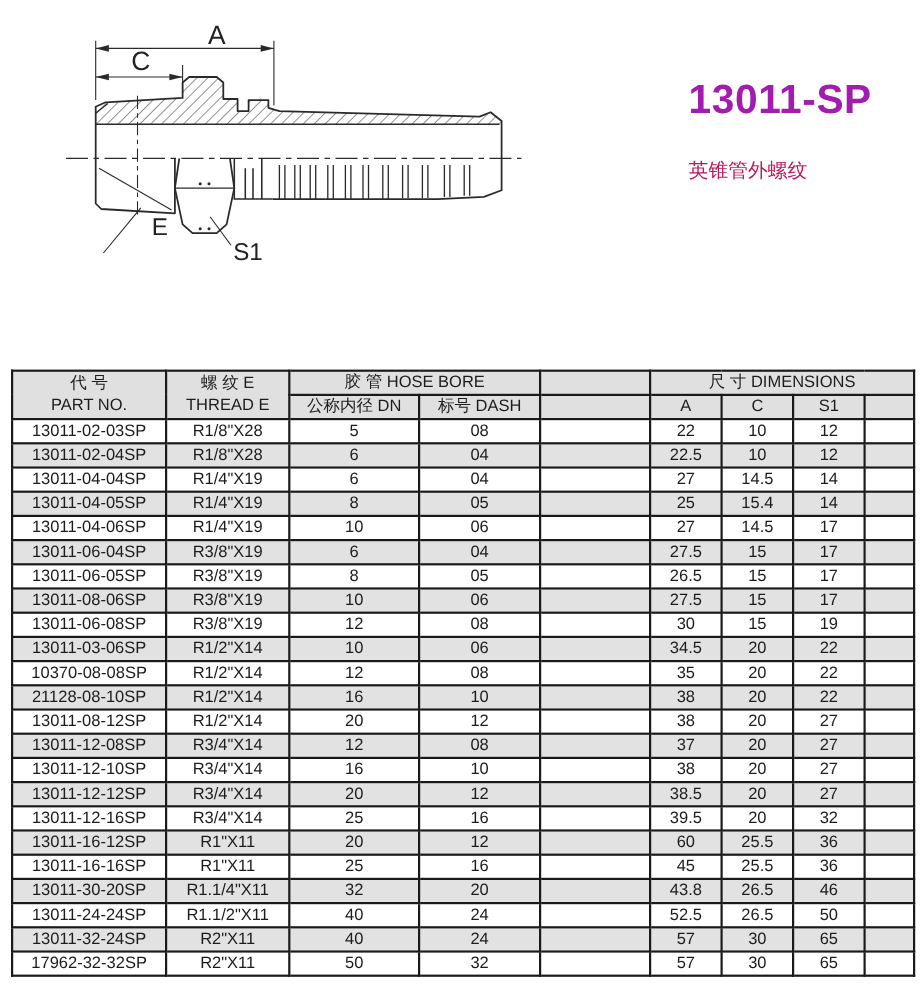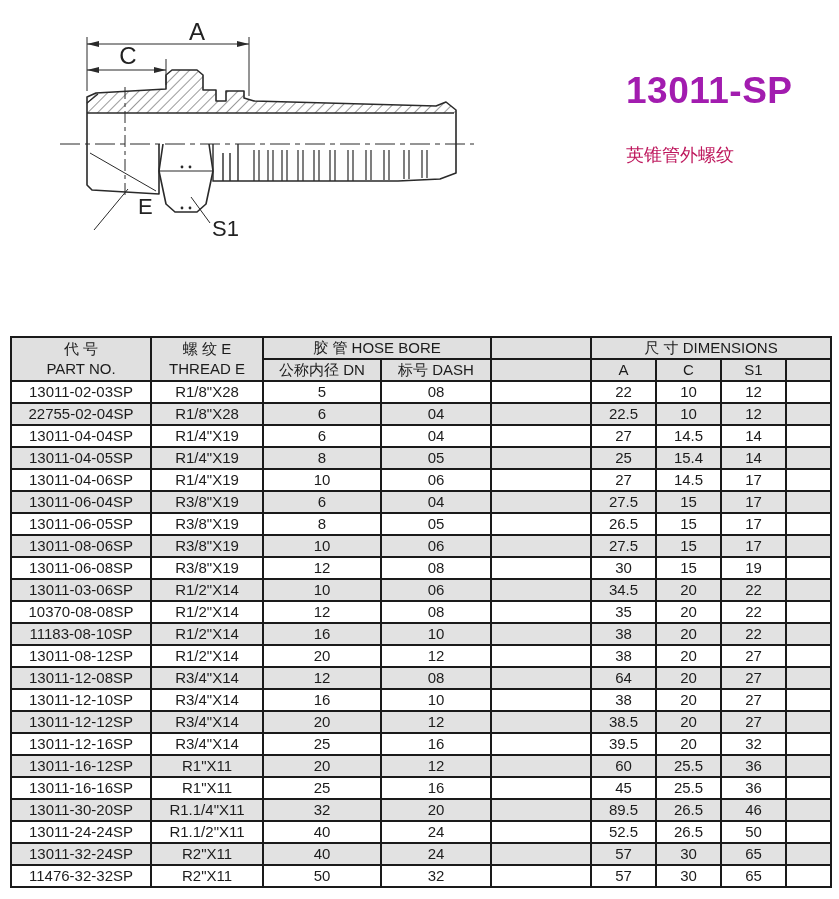--- a/index.html
+++ b/index.html
@@ -160,21 +160,21 @@
       <td>5</td>
       <td>08</td>
       <td></td>
       <td>22</td>
       <td>10</td>
       <td>12</td>
       <td></td>
     </tr>
 
     <tr>
-      <td>22755-02-04SP</td>
+      <td>13011-02-04SP</td>
       <td>R1/8"X28</td>
       <td>6</td>
       <td>04</td>
       <td></td>
       <td>22.5</td>
       <td>10</td>
       <td>12</td>
       <td></td>
     </tr>
 
@@ -280,21 +280,21 @@
       <td>12</td>
       <td>08</td>
       <td></td>
       <td>35</td>
       <td>20</td>
       <td>22</td>
       <td></td>
     </tr>
 
     <tr>
-      <td>11183-08-10SP</td>
+      <td>21128-08-10SP</td>
       <td>R1/2"X14</td>
       <td>16</td>
       <td>10</td>
       <td></td>
       <td>38</td>
       <td>20</td>
       <td>22</td>
       <td></td>
     </tr>
 
@@ -309,21 +309,21 @@
       <td>27</td>
       <td></td>
     </tr>
 
     <tr>
       <td>13011-12-08SP</td>
       <td>R3/4"X14</td>
       <td>12</td>
       <td>08</td>
       <td></td>
-      <td>64</td>
+      <td>37</td>
       <td>20</td>
       <td>27</td>
       <td></td>
     </tr>
 
     <tr>
       <td>13011-12-10SP</td>
       <td>R3/4"X14</td>
       <td>16</td>
       <td>10</td>
@@ -381,21 +381,21 @@
       <td>36</td>
       <td></td>
     </tr>
 
     <tr>
       <td>13011-30-20SP</td>
       <td>R1.1/4"X11</td>
       <td>32</td>
       <td>20</td>
       <td></td>
-      <td>89.5</td>
+      <td>43.8</td>
       <td>26.5</td>
       <td>46</td>
       <td></td>
     </tr>
 
     <tr>
       <td>13011-24-24SP</td>
       <td>R1.1/2"X11</td>
       <td>40</td>
       <td>24</td>
@@ -412,21 +412,21 @@
       <td>40</td>
       <td>24</td>
       <td></td>
       <td>57</td>
       <td>30</td>
       <td>65</td>
       <td></td>
     </tr>
 
     <tr>
-      <td>11476-32-32SP</td>
+      <td>17962-32-32SP</td>
       <td>R2"X11</td>
       <td>50</td>
       <td>32</td>
       <td></td>
       <td>57</td>
       <td>30</td>
       <td>65</td>
       <td></td>
     </tr>
   </tbody>

